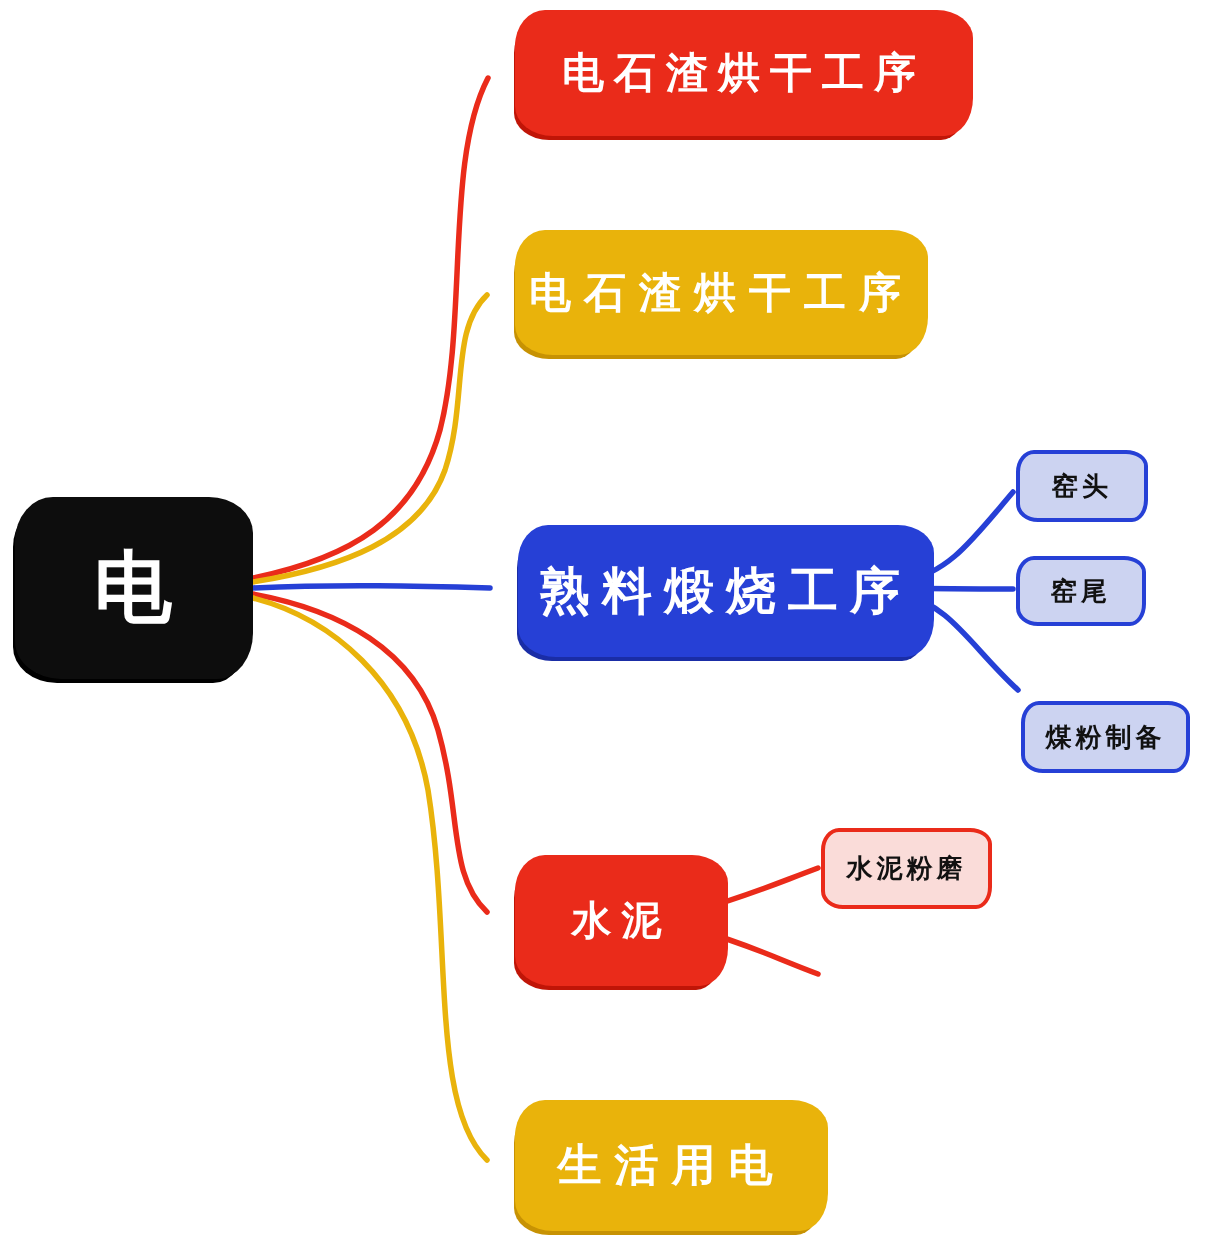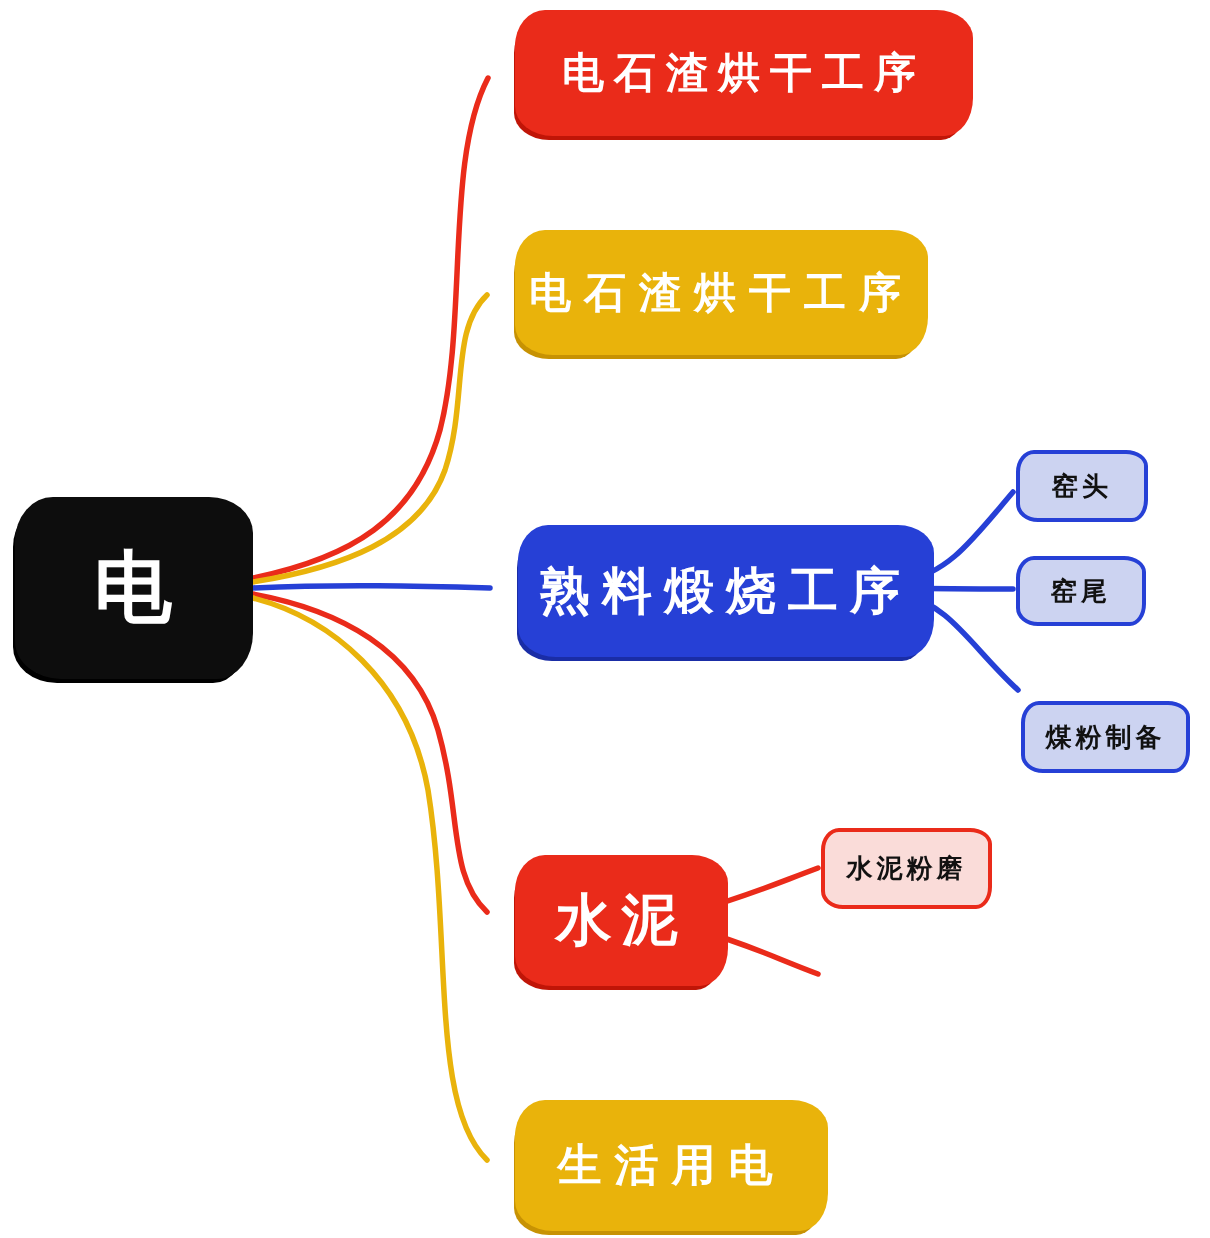--- a/index.html
+++ b/index.html
@@ -65,21 +65,21 @@
     box-shadow: -4px 7px 0 -3px #c79203;
   }
   .branch-blue {
     background: #2640d6;
     box-shadow: -4px 7px 0 -3px #1a2da6;
   }
 
   .node-b1 { left: 487px; top: 10px;   width: 458px; height: 126px; font-size: 42px; letter-spacing: 10px; }
   .node-b2 { left: 487px; top: 230px;  width: 413px; height: 125px; font-size: 42px; letter-spacing: 13px; }
   .node-b3 { left: 490px; top: 525px;  width: 416px; height: 132px; font-size: 50px; letter-spacing: 12px; }
-  .node-b4 { left: 487px; top: 855px;  width: 213px; height: 131px; font-size: 56px; letter-spacing: 10px; }
+  .node-b4 { left: 487px; top: 855px;  width: 213px; height: 131px; font-size: 40px; letter-spacing: 10px; }
   .node-b5 { left: 487px; top: 1100px; width: 313px; height: 131px; font-size: 44px; letter-spacing: 13px; }
 
   
   .leaf {
     font-size: 26px;
     letter-spacing: 4px;
     color: #111111;
     border-radius: 18px 22px 16px 22px / 22px 16px 22px 18px;
   }
   .leaf-blue {

